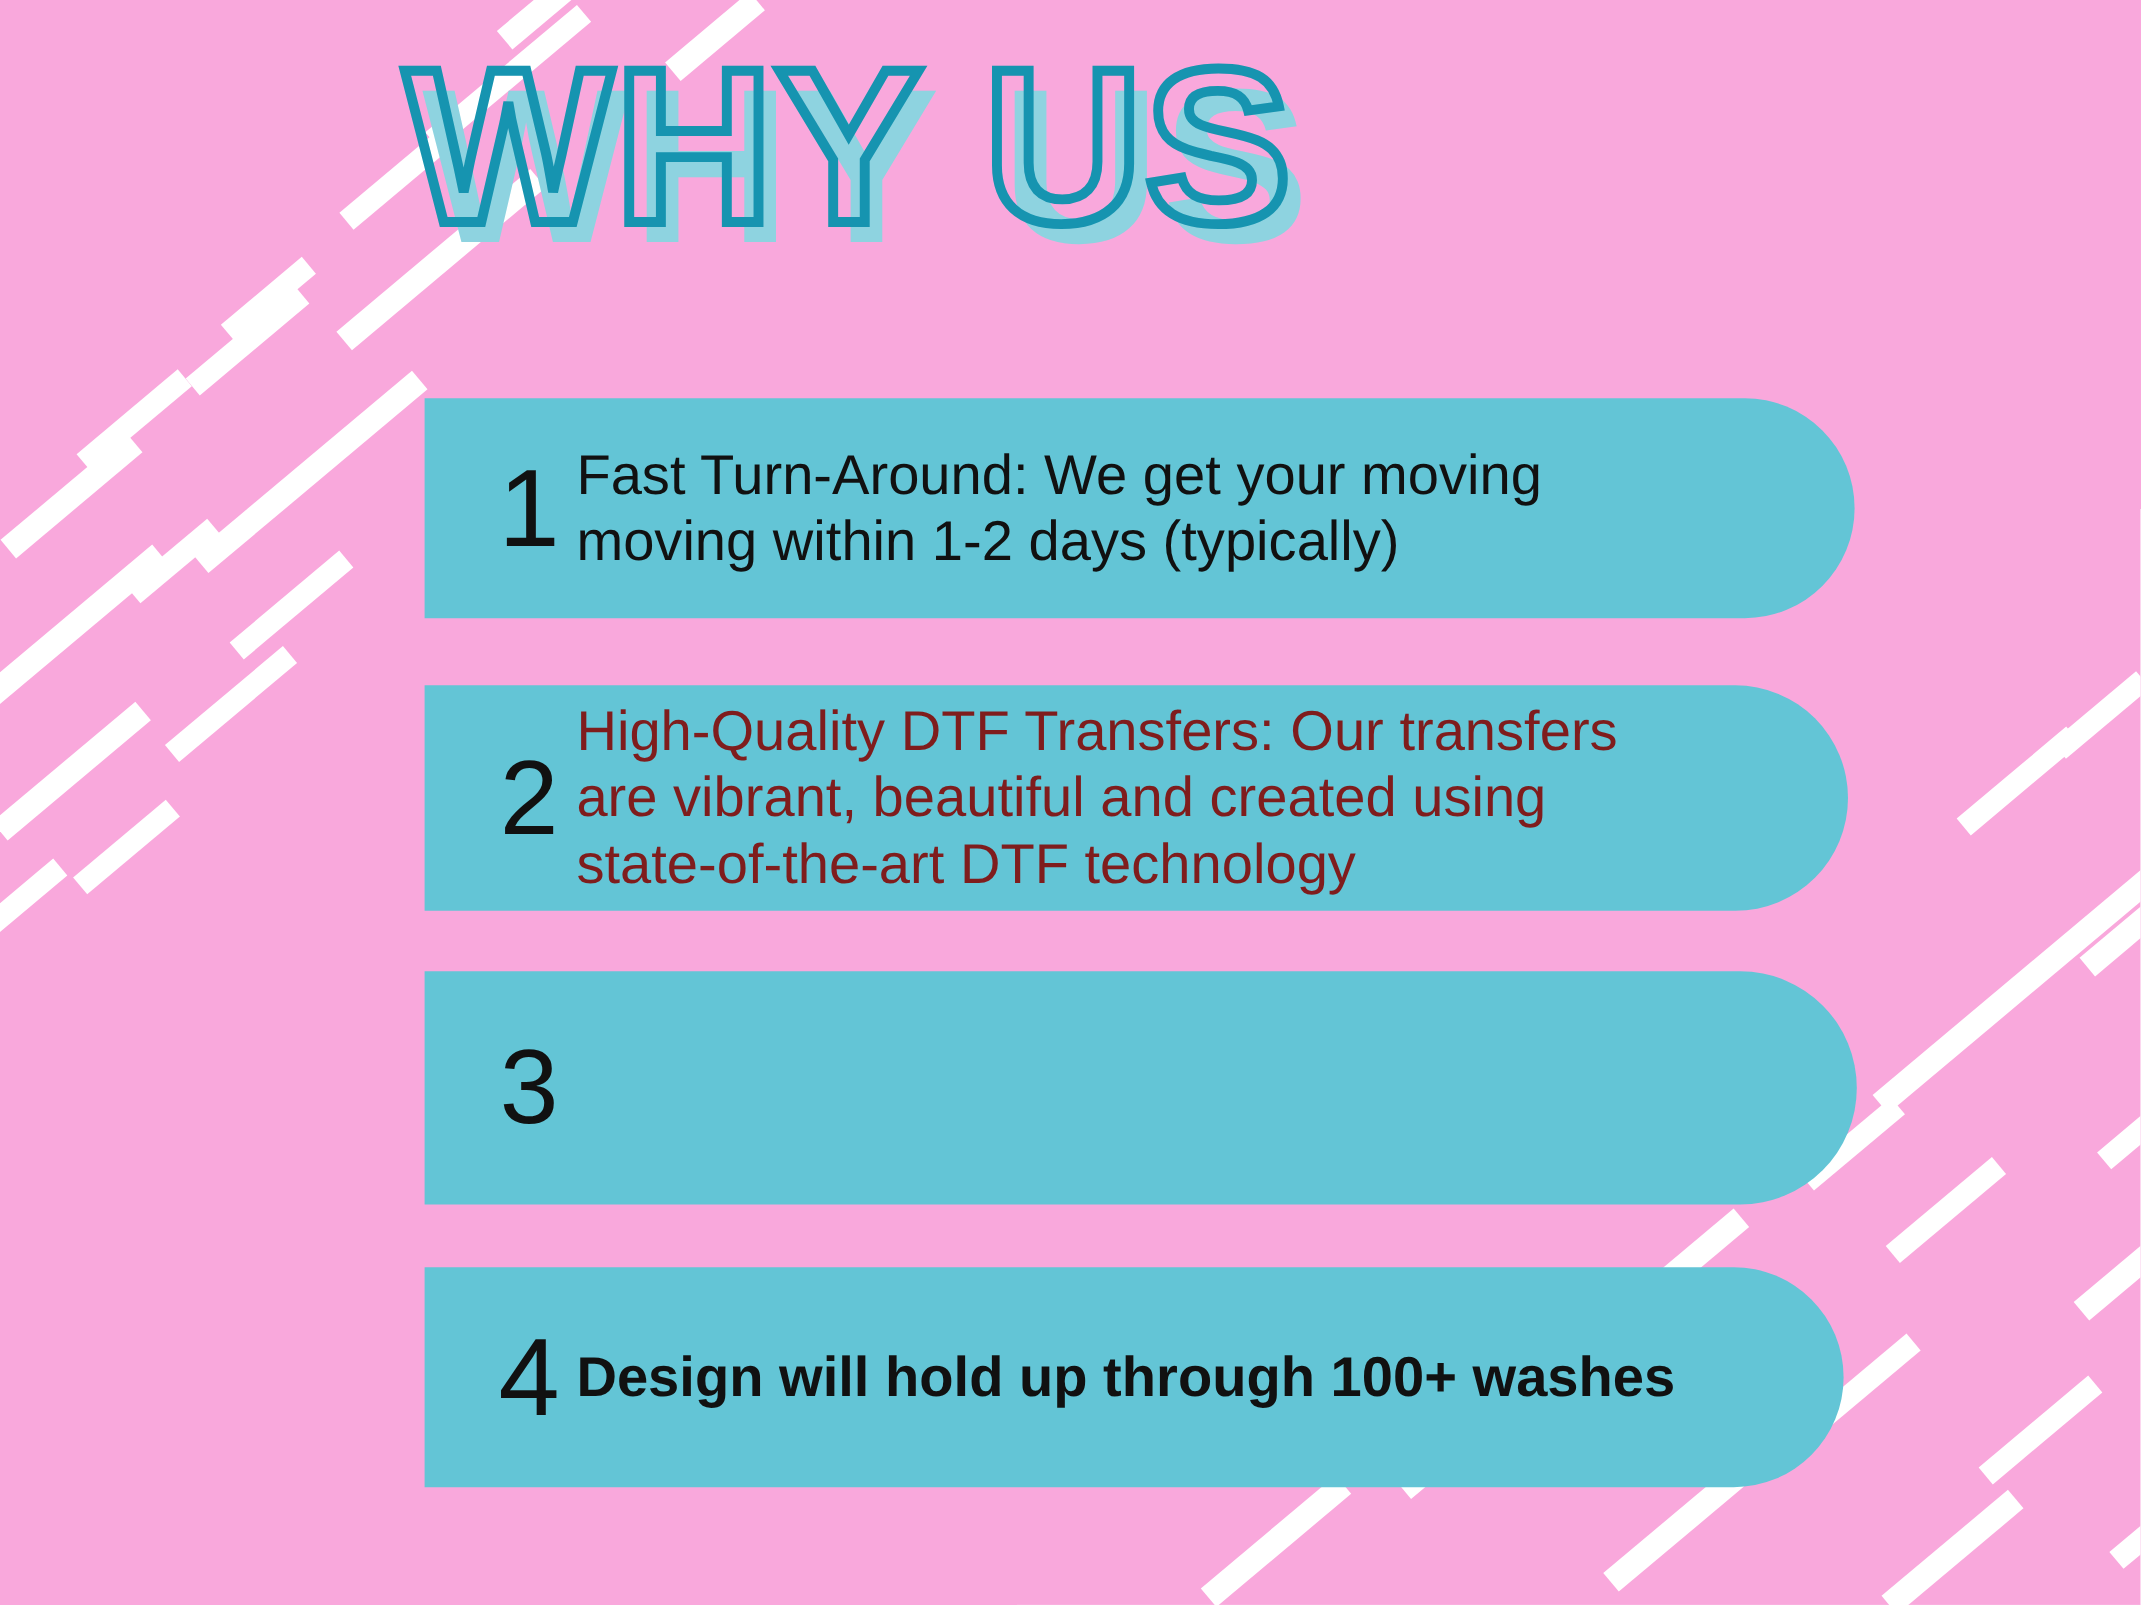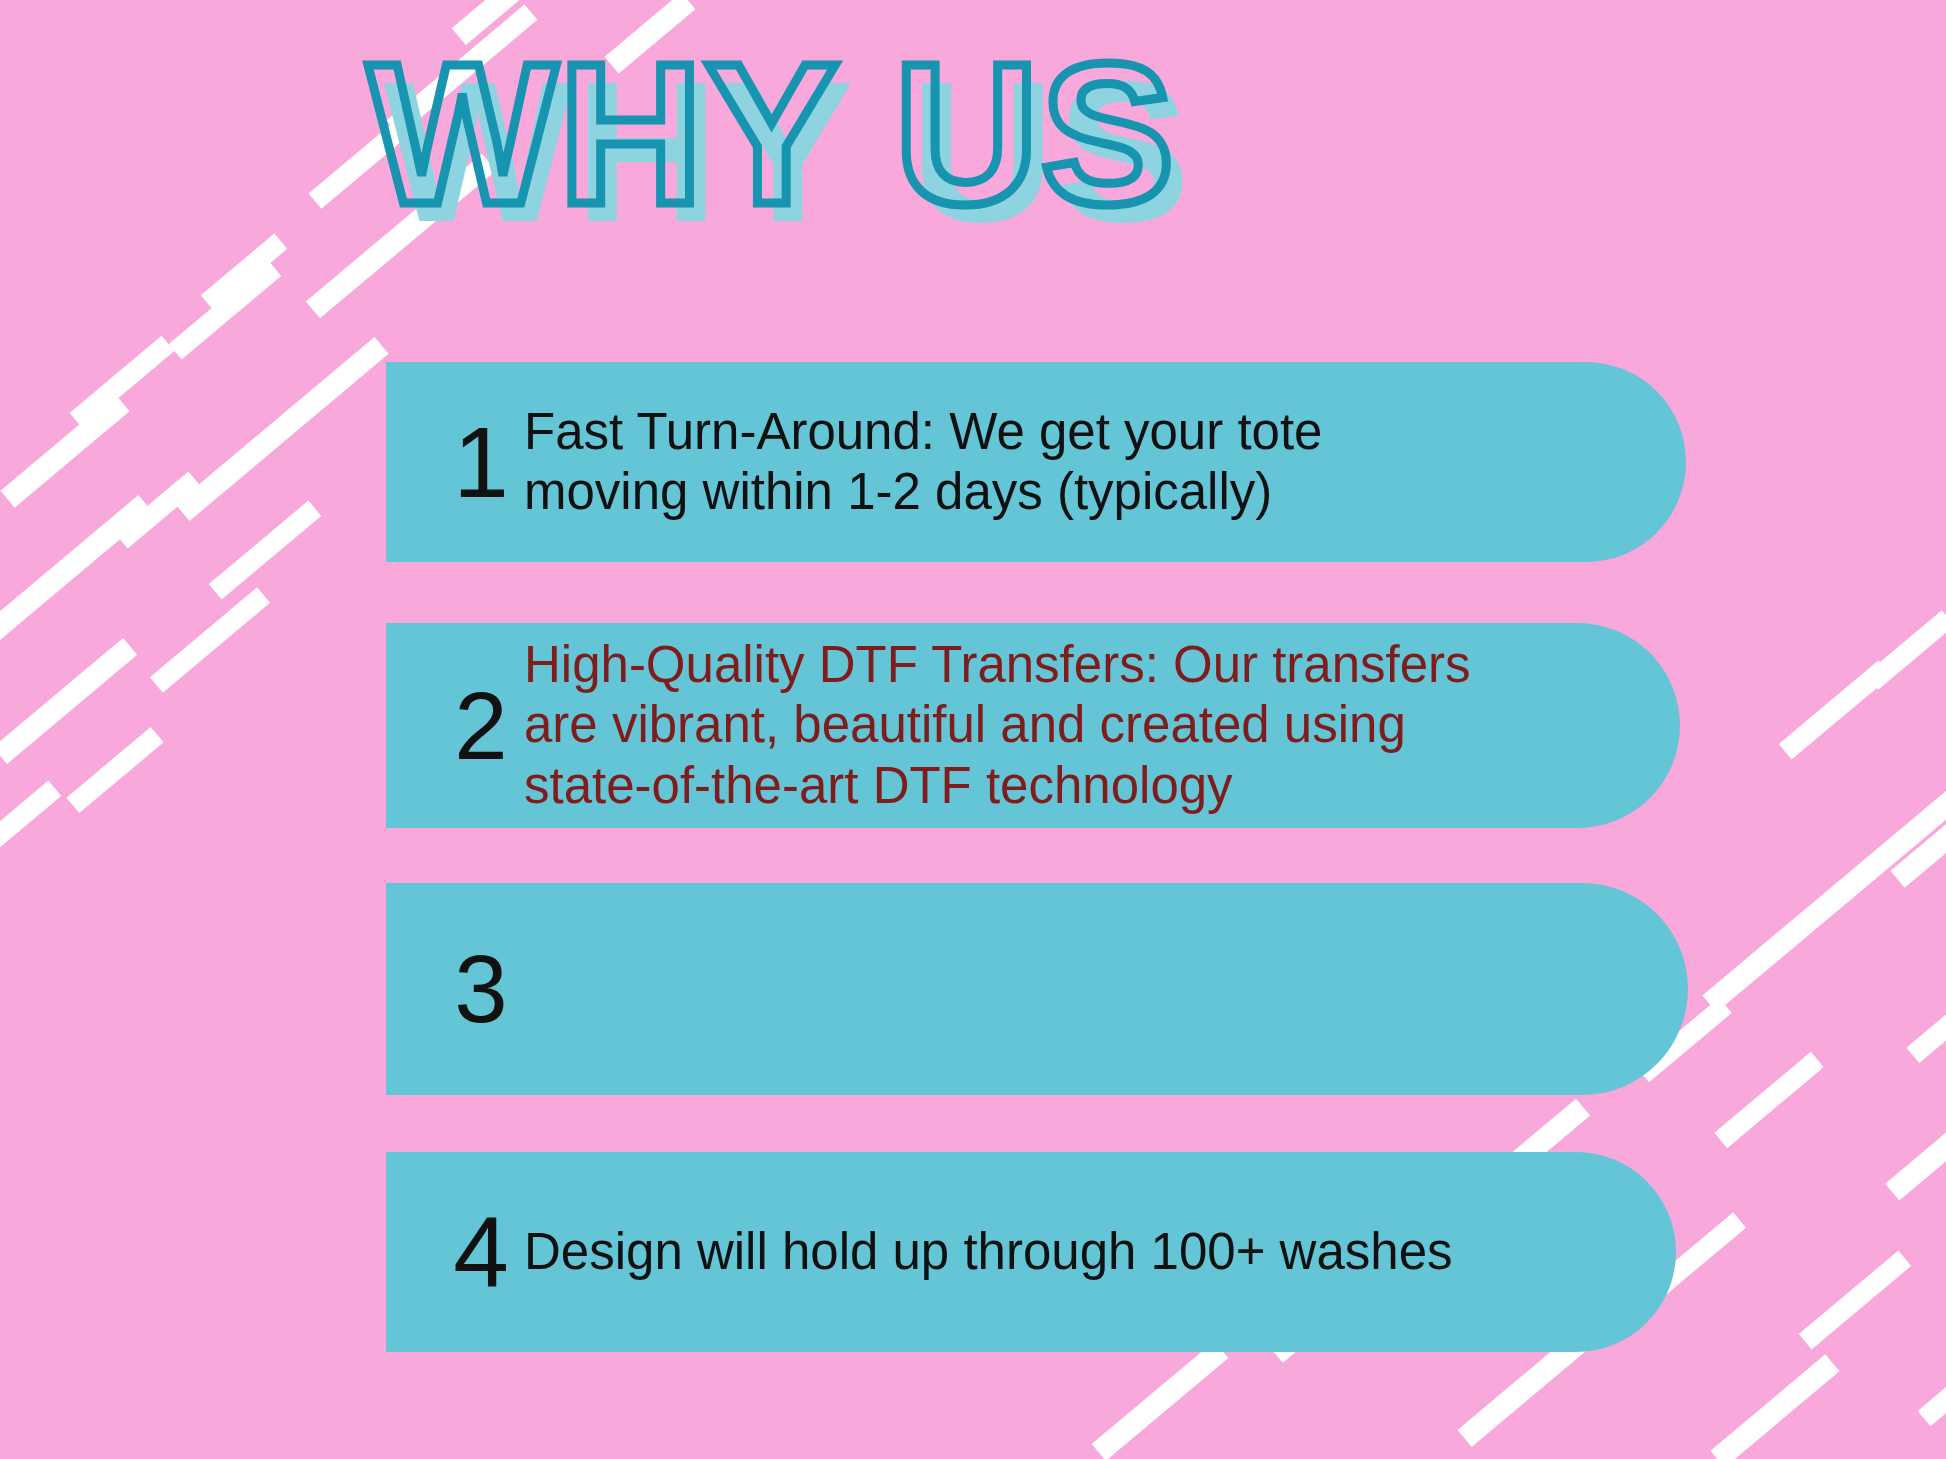--- a/index.html
+++ b/index.html
@@ -160,39 +160,39 @@
       <div class="title-shadow" style="color: rgb(142, 211, 224);">WHY US</div>
       <div class="title-main" style="-webkit-text-stroke: 9px rgb(22, 148, 176);">WHY US</div>
     </div>
   </div>
 
   <div class="cards">
 
     <div class="card" id="card-1" style="background: rgb(99, 197, 214);">
       <div class="card-num" style="color: rgb(17, 17, 17);">1</div>
       <div class="card-body" style="color: rgb(17, 17, 17);">
-        <span class="card-line">Fast Turn-Around: We get your tote</span>
+        <span class="card-line">Fast Turn-Around: We get your moving</span>
         <span class="card-line">moving within 1-2 days (typically)</span>
       </div>
     </div>
 
     <div class="card" id="card-2" style="background: rgb(99, 197, 214);">
       <div class="card-num" style="color: rgb(17, 17, 17);">2</div>
       <div class="card-body" style="color: #7f1d1d;">
         <span class="card-line">High-Quality DTF Transfers: Our transfers</span>
         <span class="card-line">are vibrant, beautiful and created using</span>
         <span class="card-line">state-of-the-art DTF technology</span>
       </div>
     </div>
 
     <div class="card" id="card-3" style="background: rgb(99, 197, 214);">
       <div class="card-num" style="color: rgb(17, 17, 17);">3</div>
     </div>
 
     <div class="card" id="card-4" style="background: rgb(99, 197, 214);">
       <div class="card-num" style="color: rgb(17, 17, 17);">4</div>
-      <div class="card-body" style="color: rgb(17, 17, 17);">
+      <div class="card-body" style="color: rgb(17, 17, 17); font-weight: bold;">
         <span class="card-line">Design will hold up through 100+ washes</span>
       </div>
     </div>
 
   </div>
 </div>
 
 </body></html>

